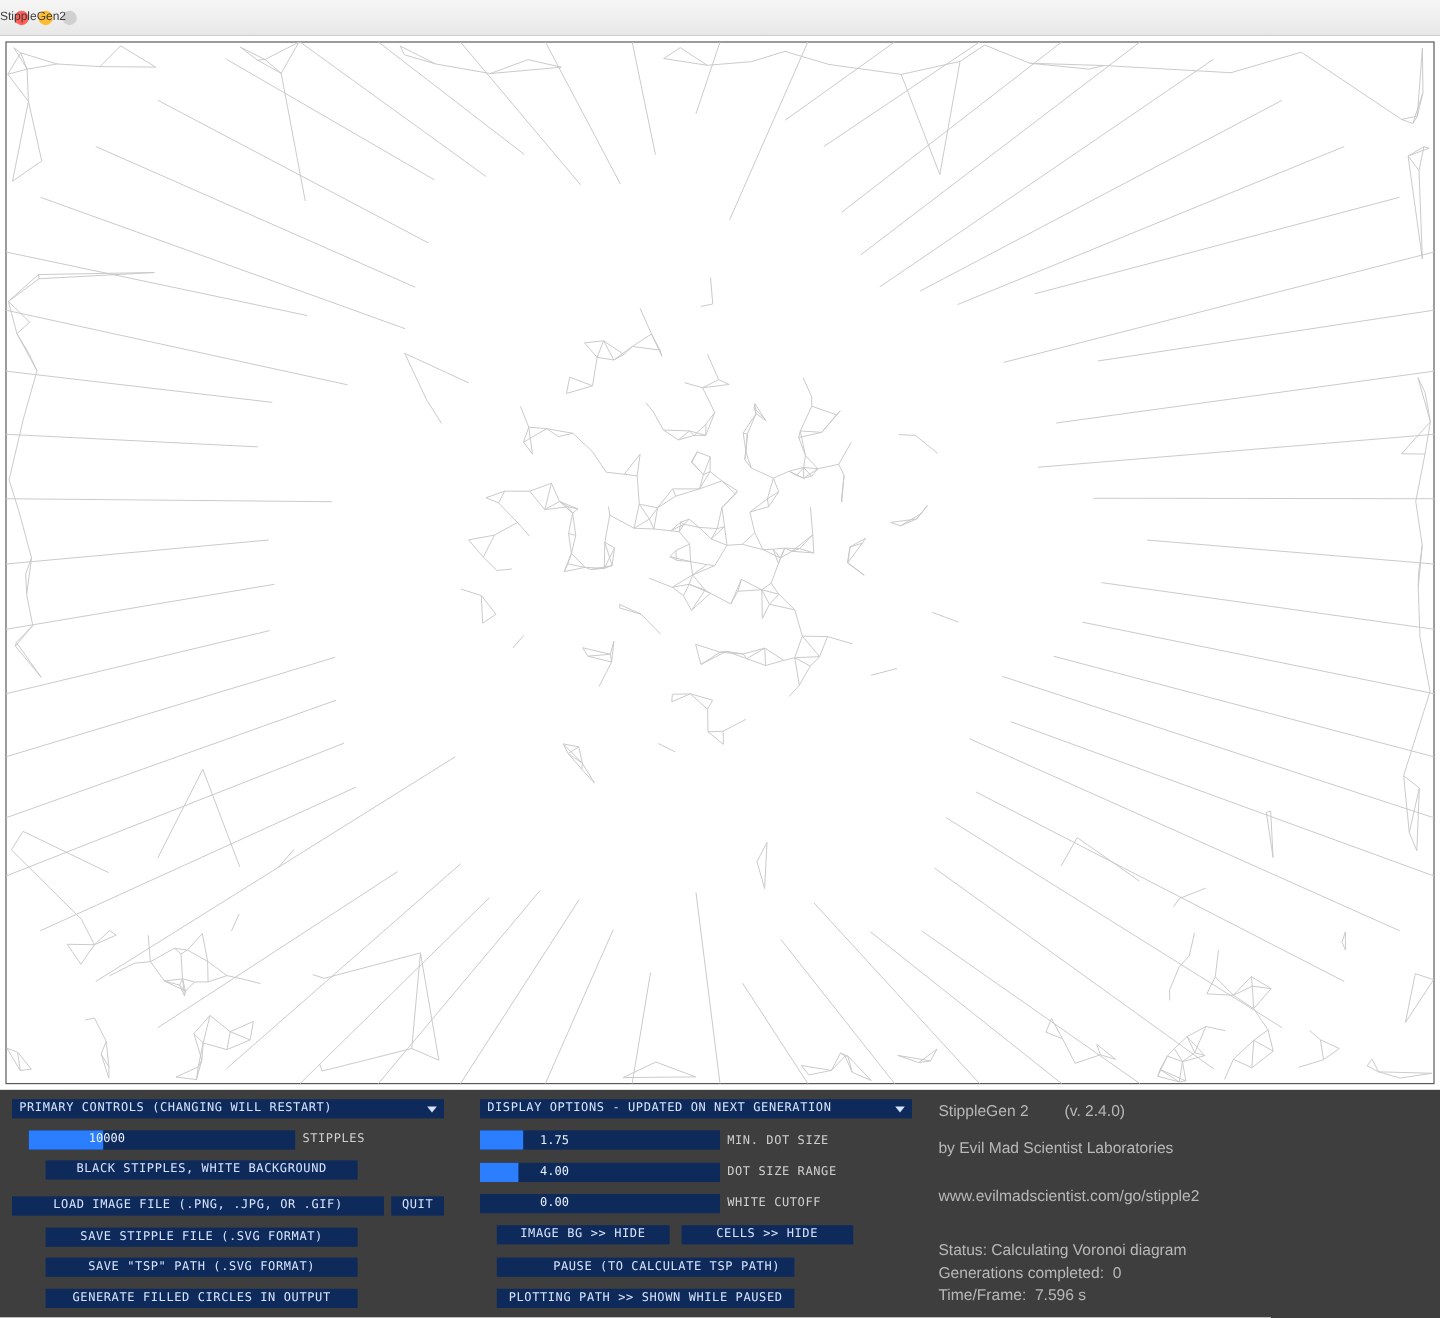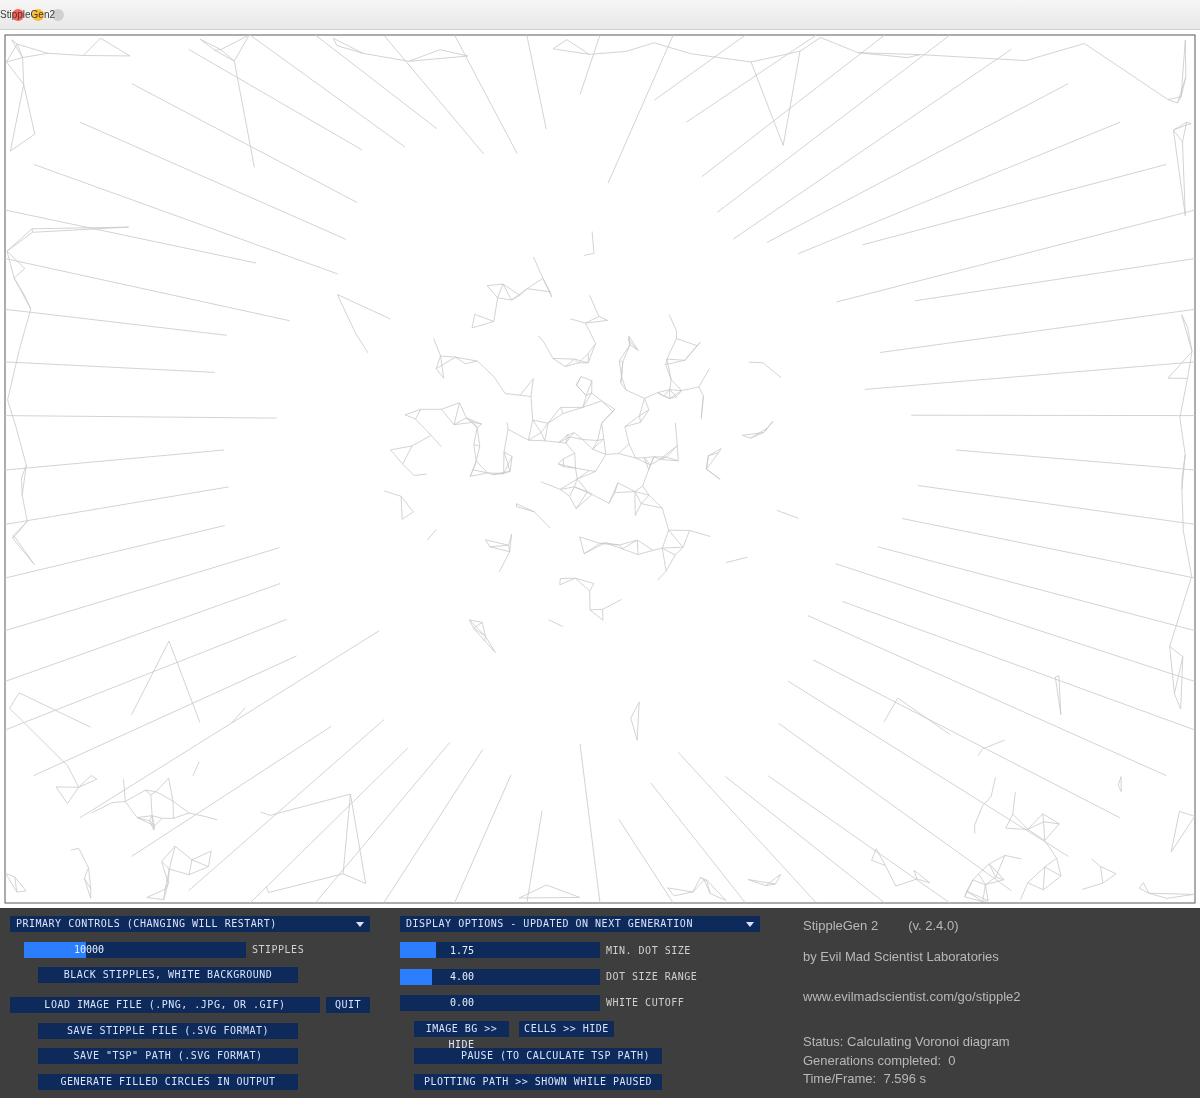--- a/index.html
+++ b/index.html
@@ -57,21 +57,21 @@
     padding: 8px 10px;
   }
   .col {
     display: flex;
     flex-direction: column;
     gap: 3px;
     justify-content: space-between;
   }
   .col1 { width: 360px; }
   .col2 { width: 360px; margin-left: 30px; }
-  .col3 { flex: 1; margin-left: 43px; padding-top: 2px; }
+  .col3 { flex: 1; margin-left: 22px; padding-top: 2px; }
   .header-bar {
     background: #0d2a5a;
     height: 16px;
     line-height: 16px;
     padding: 0 6px;
     color: #d8e4ff;
     display: flex;
     justify-content: space-between;
     align-items: center;
     letter-spacing: 0.5px;
@@ -219,21 +219,21 @@
       </div>
       <span class="slider-label">DOT SIZE RANGE</span>
     </div>
     <div class="slider-row">
       <div class="slider-widget" style="width:200px;">
         <div class="slider-fill" style="width:0%;"></div>
         <span class="slider-value">0.00</span>
       </div>
       <span class="slider-label">WHITE CUTOFF</span>
     </div>
-    <div class="toggle-row" style="margin-left:14px; width:200px;">
+    <div class="toggle-row" style="margin-left:14px; width:297px;">
       <div class="btn">IMAGE BG &gt;&gt; HIDE</div>
       <div class="btn">CELLS &gt;&gt; HIDE</div>
     </div>
     <div class="btn" style="margin-left:14px; width:248px;padding-left:35px;">PAUSE (TO CALCULATE TSP PATH)</div>
     <div class="btn" style="margin-left:14px; width:248px;">PLOTTING PATH &gt;&gt; SHOWN WHILE PAUSED</div>
   </div>
 
   <div class="col col3 info-text">
     <div class="info-row app-version-row">
       <span>StippleGen 2</span>

